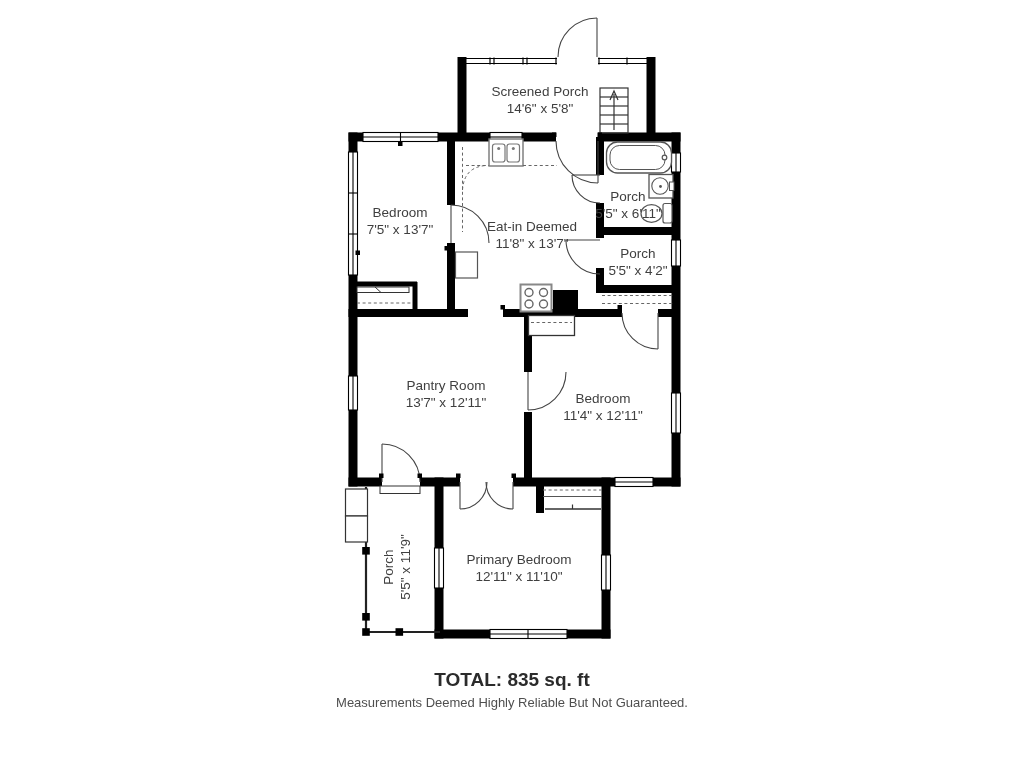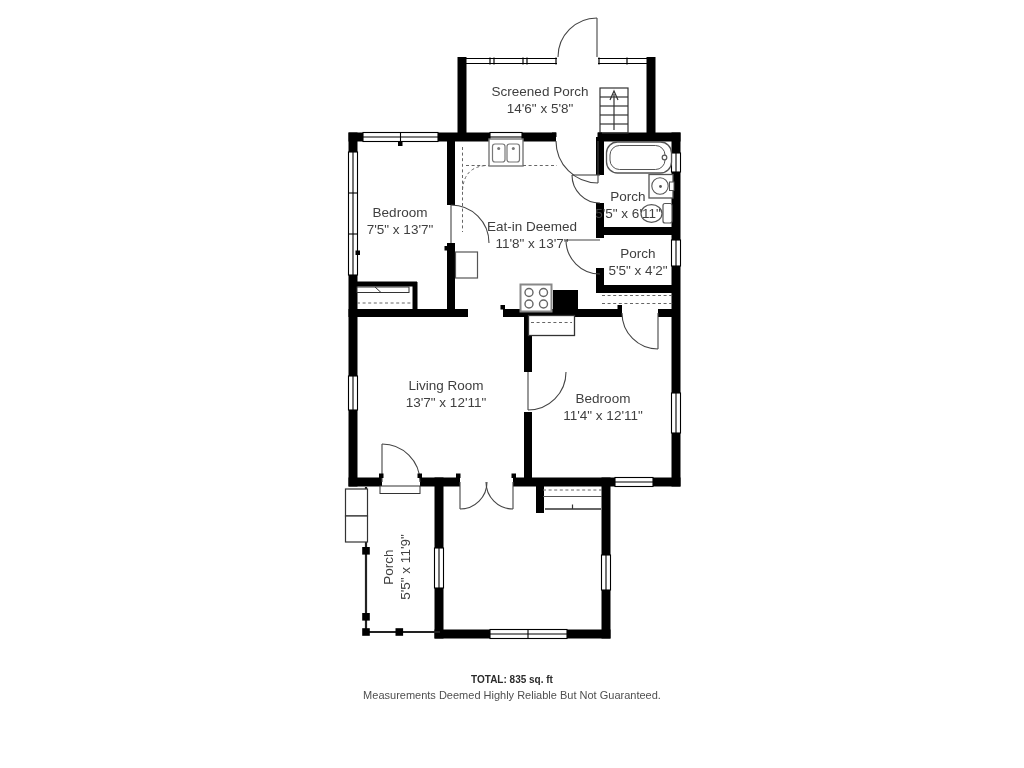--- a/index.html
+++ b/index.html
@@ -12,22 +12,22 @@
     position:absolute;transform:translateX(-50%);text-align:center;
     color:#3f3f3f;font-size:13.5px;line-height:17px;white-space:nowrap;
   }
   .room-label.rotated{
     transform:translate(-50%,-50%) rotate(-90deg);
   }
   .summary{
     position:absolute;left:0;right:0;top:672px;text-align:center;
     color:#2b2b2b;font-size:13.5px;line-height:15.6px;
   }
-  .summary .s-total{font-weight:bold;font-size:10px;}
-  .summary .s-disclaimer{font-size:11px;color:#4f4f4f;margin-top:0;}
+  .summary .s-total{font-weight:bold;font-size:19px;}
+  .summary .s-disclaimer{font-size:13px;color:#4f4f4f;margin-top:7px;}
 </style>
 </head>
 <body>
 
 <div class="canvas">
 
 <svg class="plan" width="1024" height="768" viewBox="0 0 1024 768">
 
   <g stroke="#000" stroke-width="9">
 
@@ -333,27 +333,31 @@
   </div>
   <div class="room-label" style="left:628px;top:188px">
     <div>Porch</div>
     <div>5'5" x 6'11"</div>
   </div>
   <div class="room-label" style="left:638px;top:245px">
     <div>Porch</div>
     <div>5'5" x 4'2"</div>
   </div>
   <div class="room-label" style="left:446px;top:377px">
-    <div>Living Room</div>
+    <div>Pantry Room</div>
     <div>13'7" x 12'11"</div>
   </div>
   <div class="room-label" style="left:603px;top:390px">
     <div>Bedroom</div>
     <div>11'4" x 12'11"</div>
   </div>
+  <div class="room-label" style="left:519px;top:551px">
+    <div>Primary Bedroom</div>
+    <div>12'11" x 11'10"</div>
+  </div>
   <div class="room-label rotated" style="left:397px;top:567px">
     <div>Porch</div>
     <div>5'5" x 11'9"</div>
   </div>
 
   <div class="summary">
     <div class="s-total">TOTAL: 835 sq. ft</div>
     <div class="s-disclaimer">Measurements Deemed Highly Reliable But Not Guaranteed.</div>
   </div>
 

